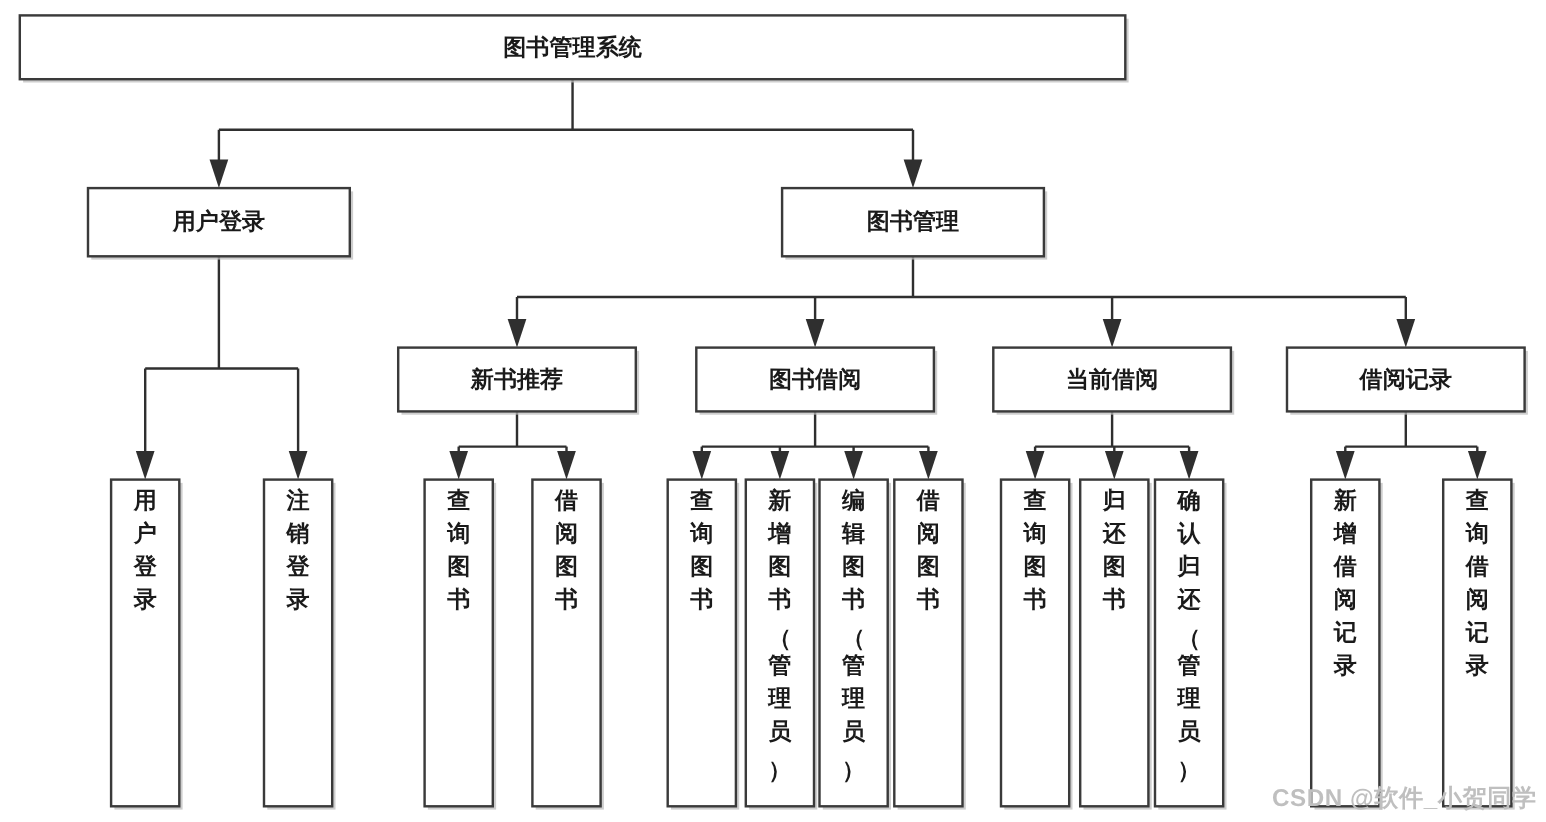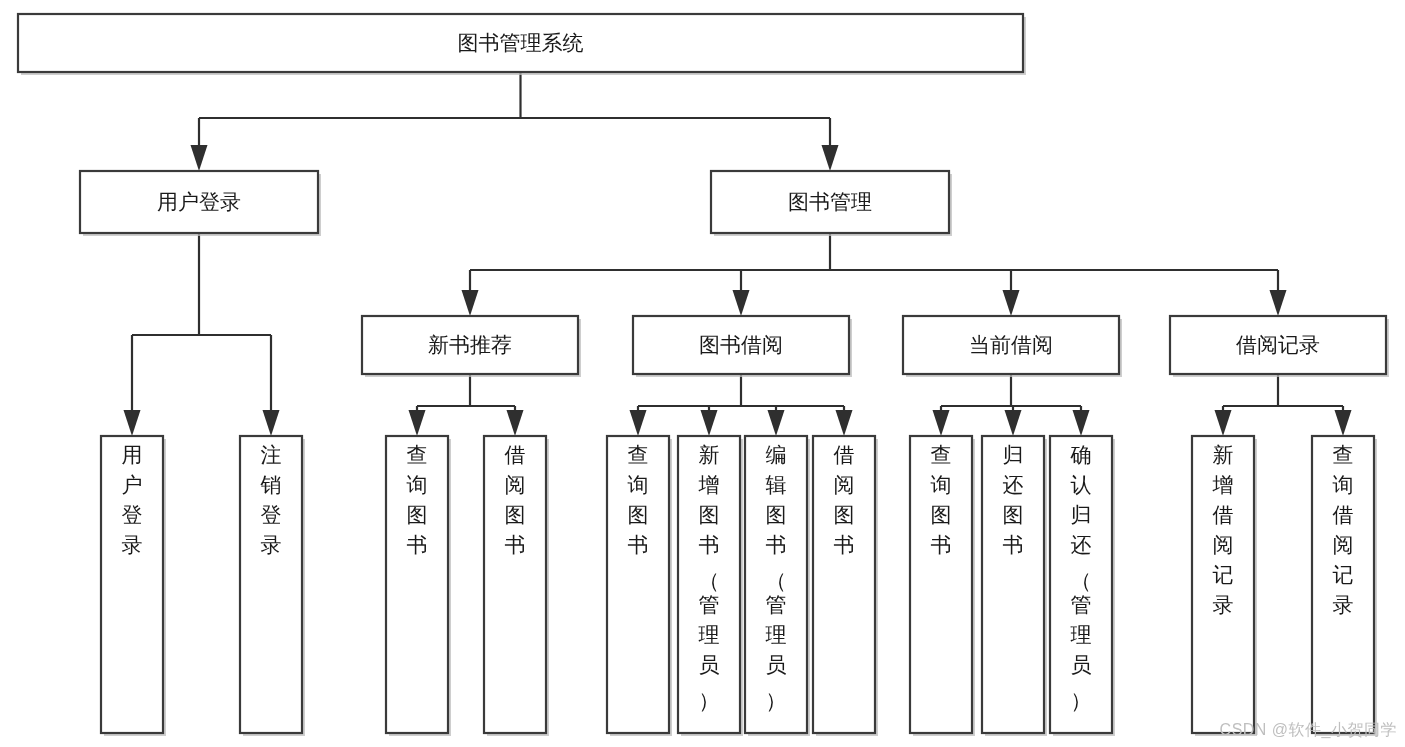--- a/index.html
+++ b/index.html
@@ -11,20 +11,21 @@
     width: 1405px;
     height: 747px;
     font-family: "Liberation Sans", "DejaVu Sans", sans-serif;
     overflow: hidden;
     position: relative;
   }
   #diagram-root {
     position: relative;
     width: 1405px;
     height: 747px;
+    font-weight: bold;
   }
   svg#tree-svg {
     position: absolute;
     left: 0;
     top: 0;
     width: 1405px;
     height: 747px;
     display: block;
   }
   .node-box {
@@ -59,21 +60,21 @@
     font-family: "Liberation Sans", "DejaVu Sans", sans-serif;
     font-size: 21px;
     fill: #1a1a1a;
     text-anchor: middle;
   }
   .watermark {
     position: absolute;
     right: 8px;
     bottom: 6px;
     font-family: "Liberation Sans", "DejaVu Sans", sans-serif;
-    font-size: 16px;
+    font-size: 22px;
     color: #bfbfbf;
     letter-spacing: 0.5px;
     user-select: none;
     pointer-events: none;
     white-space: nowrap;
   }
 </style>
 </head>
 <body>
 

